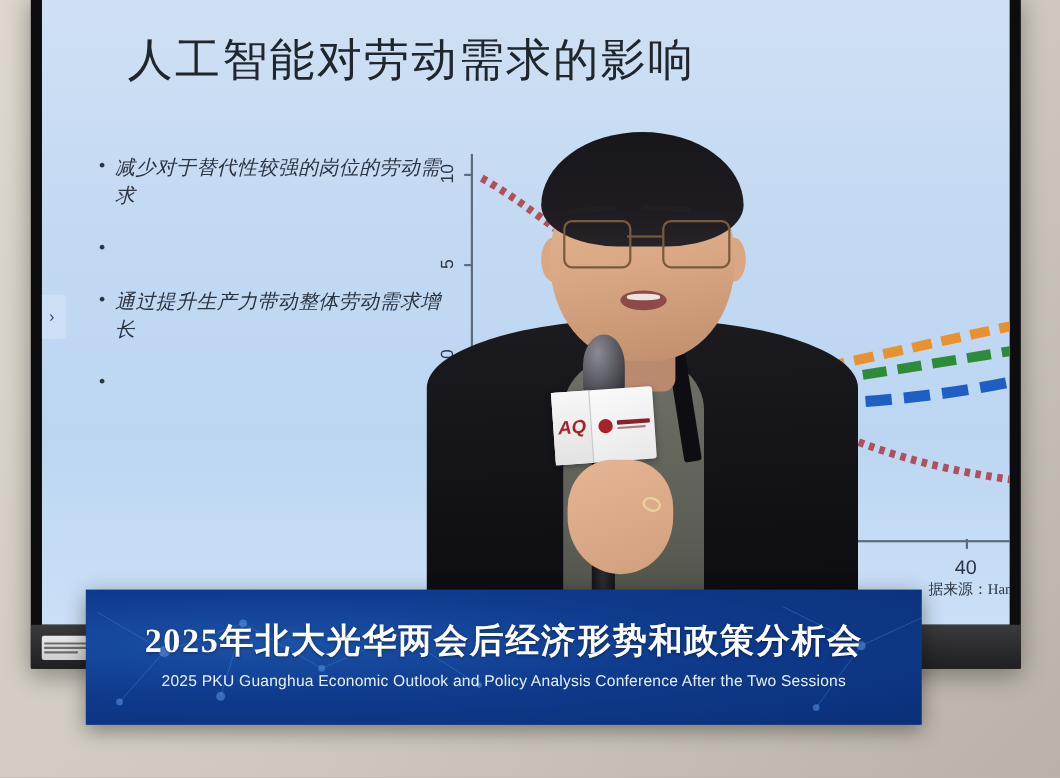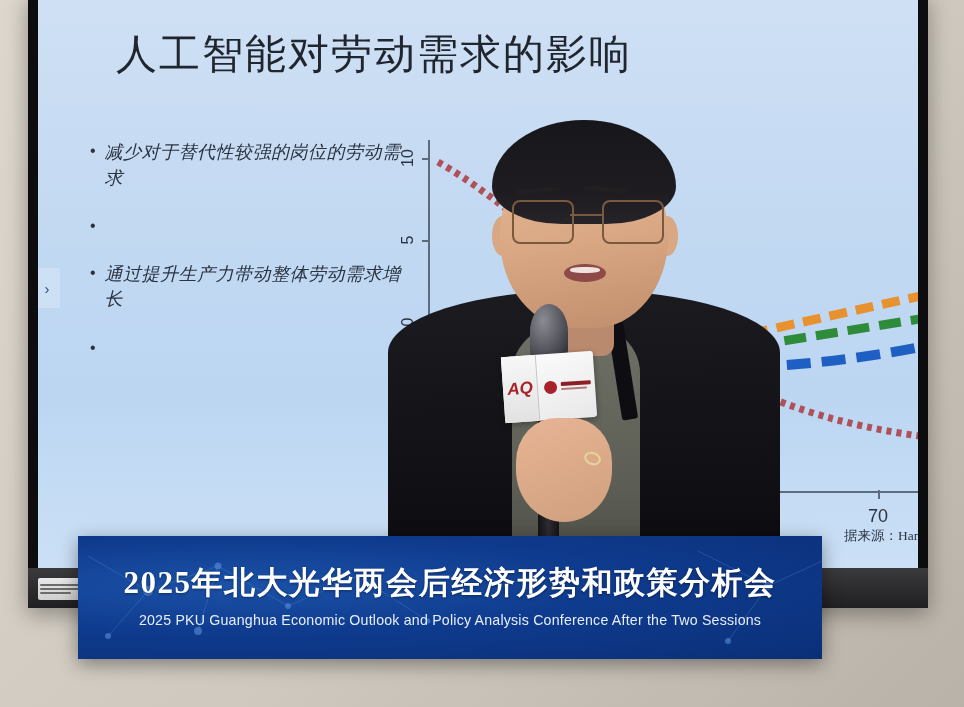--- a/index.html
+++ b/index.html
@@ -58,21 +58,21 @@
   .xlab{position:absolute;bottom:8px;font-size:18px;color:#2b3442;transform:translateX(-50%);}
   .series-lbl{position:absolute;font-size:15px;color:#2b3442;
               font-family:"Liberation Serif",serif;white-space:nowrap;}
 
   .source{position:absolute;left:806px;top:527px;font-size:13.5px;color:#2b3442;
           font-family:"Liberation Serif",serif;white-space:nowrap;}
 
   
   .banner{position:absolute;left:78px;top:536px;width:744px;height:123px;
           background:radial-gradient(ellipse at 22% 40%,#1b52a8 0%,#0f3b8e 45%,#0a2f77 100%);
-          box-shadow:0 5px 18px rgba(0,0,0,.4);overflow:hidden;}
+          box-shadow:0 5px 18px rgba(0,0,0,.4);overflow:hidden;padding-left:16px;}
   .banner svg{position:absolute;inset:0;}
   .banner .cn{position:absolute;left:0;right:0;top:26px;text-align:center;color:#fff;
               font-size:31px;font-weight:bold;letter-spacing:1.5px;
               font-family:"Liberation Serif",serif;text-shadow:0 1px 3px rgba(0,0,0,.4);}
   .banner .en{position:absolute;left:0;right:0;top:76px;text-align:center;color:#e6eefb;
               font-size:14.2px;letter-spacing:.2px;}
 
   
   .person{position:absolute;left:388px;top:108px;width:392px;height:452px;}
   .suit{position:absolute;left:0;top:182px;width:392px;height:270px;
@@ -171,21 +171,21 @@
           <div class="ytick" style="top:330px"></div>
 
           <div class="ylab" style="top:9px">10</div>
           <div class="ylab" style="top:91px">5</div>
           <div class="ylab" style="top:173px">0</div>
           <div class="ylab" style="top:255px">-5</div>
           <div class="ylab" style="top:321px">-10</div>
 
           <div class="xtick" style="left:482px"></div>
 
-          <div class="xlab" style="left:482px">70</div>
+          <div class="xlab" style="left:482px">40</div>
 
           <svg width="606" height="395" style="position:absolute;left:0;top:0;">
 
             <path d="M42,22 C110,60 190,140 290,212 C370,268 470,296 606,304" fill="none" stroke="#B05058" stroke-width="7" stroke-dasharray="5 5" stroke-linecap="butt"></path>
 
             <path d="M42,280 C130,250 250,216 380,188 C470,168 540,152 606,140" fill="none" stroke="#E8912F" stroke-width="9" stroke-dasharray="18 9" stroke-linecap="butt"></path>
 
             <path d="M42,264 C140,242 250,222 380,202 C470,188 540,176 606,166" fill="none" stroke="#2E8B3A" stroke-width="9" stroke-dasharray="22 10" stroke-linecap="butt"></path>
 
             <path d="M42,208 C120,222 230,232 340,228 C440,224 530,210 606,186" fill="none" stroke="#1F5FC4" stroke-width="10" stroke-dasharray="24 11" stroke-linecap="butt"></path>

